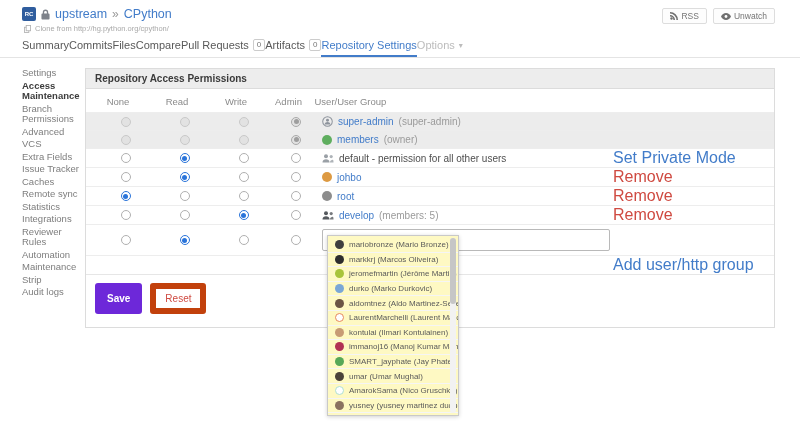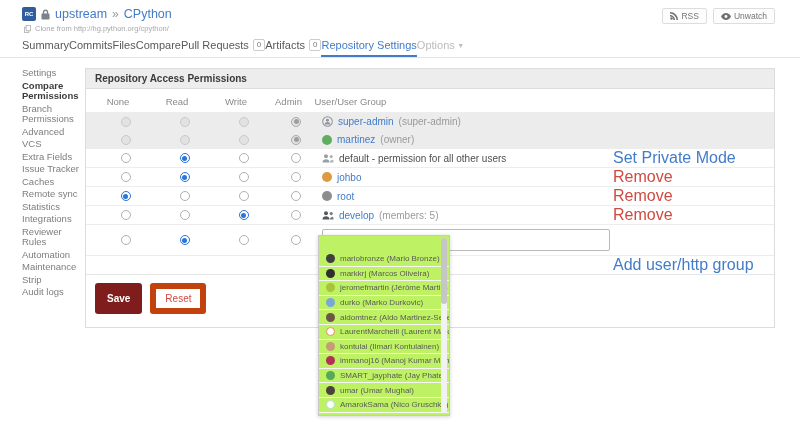--- a/index.html
+++ b/index.html
@@ -70,29 +70,29 @@
   .acell { width:161px; flex:none; }
   .action { font-size:16px; }
   .action.primary { color:#427cc9; }
   .action.danger { color:#cf4a41; }
   .trow.input-row { min-height:31px; }
   .uinput { width:288px; height:22px; border:1px solid #b9b9b9; border-radius:2px; font-size:10px;
     padding:0 6px; color:#333; font-family:"Liberation Sans", sans-serif; }
   .trow.add-row { min-height:17px; }
 
   .panel-footer { border-top:1px solid #e6e6e6; padding:8px 9px 13px; display:flex; gap:8px; }
-  .btn-save { background:#7f1d1d; color:#fff; font-size:10px; font-weight:bold; border:none;
+  .btn-save { background:#6d28d9; color:#fff; font-size:10px; font-weight:bold; border:none;
     border-radius:3px; padding:5px 12px; cursor:pointer; font-family:inherit; }
   .btn-reset { background:#fff; color:#cf4a41; font-size:10px; border:6px solid #c2410c;
     border-radius:3px; padding:4px 9px; cursor:pointer; font-family:inherit; }
 
   
-  .dropdown { position:absolute; left:233px; top:167px; width:132px; height:181px; background:#bef264;
+  .dropdown { position:absolute; left:242px; top:167px; width:132px; height:181px; background:#fef9c3;
     border:1px solid #c9c9c9; box-shadow:0 1px 4px rgba(0,0,0,.18); z-index:5; overflow:hidden;
-    padding:16px 0; }
+    padding:2px 0; }
   .drop-item { display:flex; align-items:center; gap:5px; padding:0 10px 0 7px; height:14.6px;
     font-size:8px; color:#5a5a5a; white-space:nowrap; overflow:hidden; cursor:pointer;
     border-bottom:1px solid #f5f5f5; }
   .drop-item:last-of-type { border-bottom:none; }
   .davatar { width:9px; height:9px; border-radius:50%; flex:none; }
   .drop-scroll { position:absolute; top:2px; right:2px; bottom:2px; width:6px; background:#f2f2f2;
     border-radius:3px; }
   .drop-thumb { position:absolute; top:0; left:0; width:6px; height:66px; background:#c6c6c6;
     border-radius:3px; cursor:pointer; }
 </style>
@@ -181,21 +181,21 @@
     </span>
 </div>
 
 <div class="content">
 
   <div class="sidebar">
     <div class="side-item">
         <span>Settings</span>
       </div>
       <div class="side-item active">
-        <span>Compare Permissions</span>
+        <span>Access Maintenance</span>
       </div>
       <div class="side-item">
         <span>Branch Permissions</span>
       </div>
       <div class="side-item">
         <span>Advanced</span>
       </div>
       <div class="side-item">
         <span>VCS</span>
       </div>
@@ -286,21 +286,21 @@
           </span>
           <span class="cell rcell">
             <span class="radio radio-write"></span>
           </span>
           <span class="cell rcell admin">
             <span class="radio radio-admin sel"></span>
           </span>
           <span class="ucell">
 
             <span class="avatar" style="background: rgb(95, 174, 95);"></span>
-            <a class="uname">martinez</a>
+            <a class="uname">members</a>
             <span class="usuffix">(owner)</span>
 
           </span>
           <span class="acell">
             
           </span>
         </div>
         <div class="trow">
           <span class="cell rcell">
             <span class="radio radio-none"></span>

